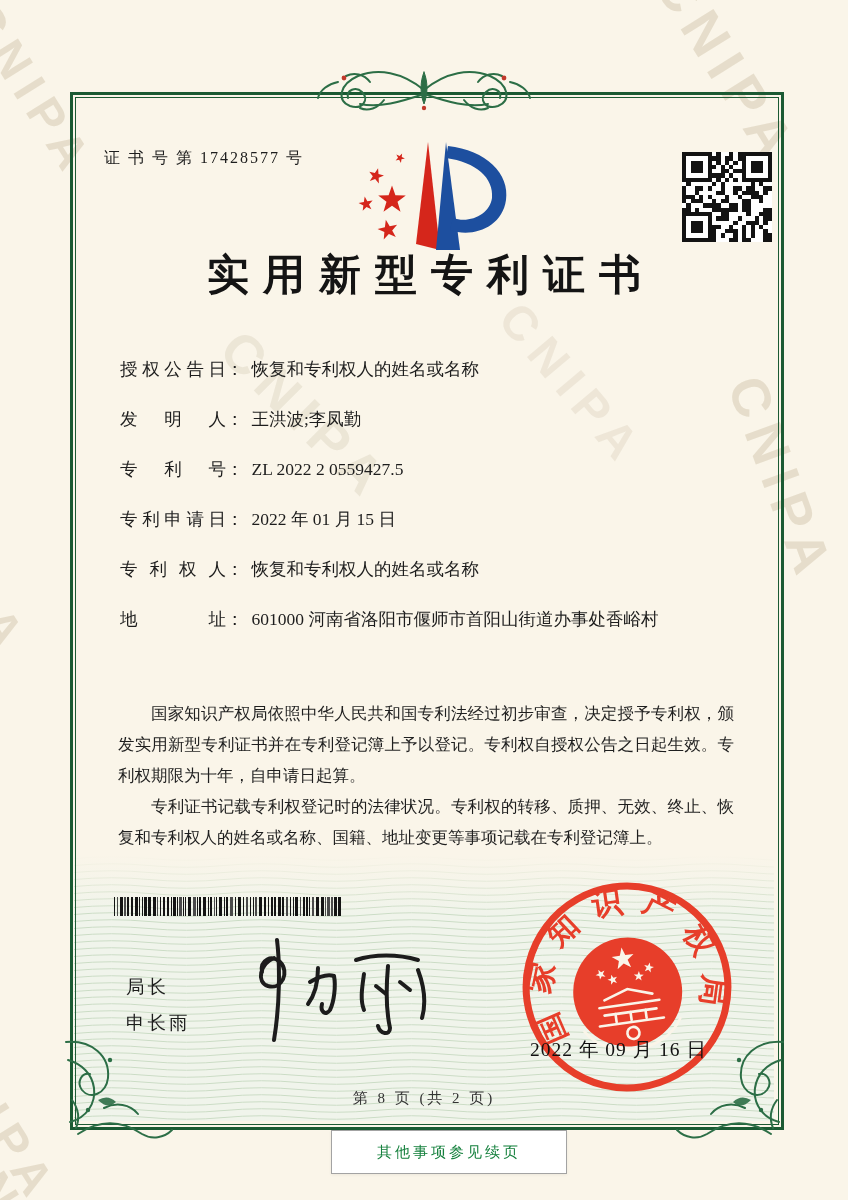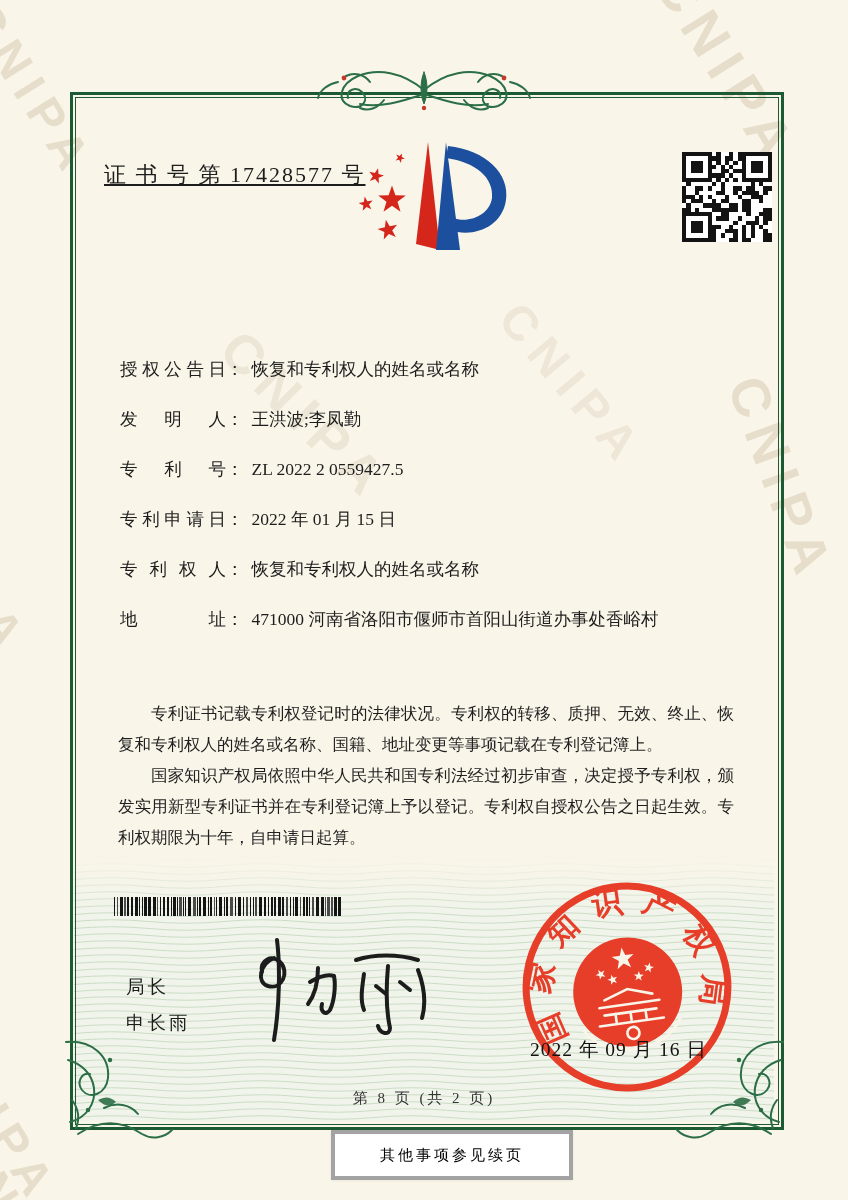--- a/index.html
+++ b/index.html
@@ -24,21 +24,21 @@
   
   .waves{position:absolute;left:74px;top:855px;width:700px;height:266px;z-index:0;overflow:hidden;}
   .wave-fade{position:absolute;left:74px;top:855px;width:700px;height:60px;z-index:0;
              background:linear-gradient(#faf5e9,rgba(250,245,233,0));}
   
   .orn-top{position:absolute;left:272px;top:60px;z-index:2;}
   .orn-corner{position:absolute;top:1030px;z-index:2;}
   .orn-bl{left:58px;}
   .orn-br{left:666px;transform:scaleX(-1);}
   
-  .cert-no{position:absolute;left:104px;top:160px;z-index:2;font-size:22px;letter-spacing:2px;text-decoration:underline;}
+  .cert-no{position:absolute;left:104px;top:148px;z-index:2;font-size:16px;letter-spacing:2px;}
   .logo{position:absolute;left:340px;top:138px;z-index:2;}
   .qr{position:absolute;left:682px;top:152px;width:90px;height:90px;z-index:2;background:#fff;
       display:grid;grid-template-columns:repeat(21,1fr);grid-template-rows:repeat(21,1fr);}
   .qr div.on{background:#131313;}
   .title{position:absolute;left:0;right:0;top:247px;z-index:2;text-align:center;
          font-size:42px;font-weight:700;letter-spacing:14px;text-indent:14px;color:#141414;}
   .fields{position:absolute;left:120px;top:356px;width:580px;z-index:2;}
   .frow{font-size:17.5px;line-height:26px;margin-bottom:24px;white-space:nowrap;}
   .flabel{display:inline-block;width:106px;text-align:justify;text-align-last:justify;vertical-align:baseline;}
   .fcolon{margin:0 8px 0 0;}
@@ -50,22 +50,22 @@
   .post{position:absolute;left:126px;top:974px;z-index:2;font-size:18.5px;letter-spacing:3px;}
   .pname{position:absolute;left:126px;top:1010px;z-index:2;font-size:18.5px;letter-spacing:3px;}
   .sig{position:absolute;left:222px;top:930px;z-index:2;}
   .seal{position:absolute;left:516px;top:876px;width:222px;height:222px;z-index:2;}
   .seal svg{transform:rotate(-8deg);}
   .seal-date{position:absolute;left:530px;top:1036px;z-index:3;font-size:19.5px;
              letter-spacing:1px;color:#111;white-space:nowrap;}
   .page-ind{position:absolute;left:0;right:0;top:1089px;z-index:2;text-align:center;
             font-size:15px;letter-spacing:3px;color:#333;}
   .note-box{position:absolute;left:331px;top:1130px;width:234px;height:42px;z-index:2;
-            background:#ffffff;border:4px solid #a3a3a3;box-shadow:0 1px 3px rgba(0,0,0,.06);
-            text-align:center;line-height:42px;font-size:15px;letter-spacing:3px;color:#000000;}
+            background:#ffffff;border:1px solid #a3a3a3;box-shadow:0 1px 3px rgba(0,0,0,.06);
+            text-align:center;line-height:42px;font-size:15px;letter-spacing:3px;color:#15803d;}
 </style>
 </head>
 <body>
 
 <div class="page">
 
   <div class="wm wm-tl">CNIPA</div>
   <div class="wm wm-tr">CNIPA</div>
   <div class="wm wm-rm">CNIPA</div>
   <div class="wm wm-lm">CNIPA</div>
@@ -596,45 +596,46 @@
       <div></div>
       <div class="on"></div>
       <div class="on"></div>
       <div></div>
       <div></div>
       <div></div>
       <div class="on"></div>
       <div class="on"></div>
     </div>
 
+  <div class="title">实用新型专利证书</div>
 
   <div class="fields">
     <div class="frow">
       <span class="flabel">授权公告日</span><span class="fcolon">：</span><span class="fvalue">恢复和专利权人的姓名或名称</span>
     </div>
     <div class="frow">
       <span class="flabel">发明人</span><span class="fcolon">：</span><span class="fvalue">王洪波;李凤勤</span>
     </div>
     <div class="frow">
       <span class="flabel">专利号</span><span class="fcolon">：</span><span class="fvalue">ZL 2022 2 0559427.5</span>
     </div>
     <div class="frow">
       <span class="flabel">专利申请日</span><span class="fcolon">：</span><span class="fvalue">2022 年 01 月 15 日</span>
     </div>
     <div class="frow">
       <span class="flabel">专利权人</span><span class="fcolon">：</span><span class="fvalue">恢复和专利权人的姓名或名称</span>
     </div>
     <div class="frow">
-      <span class="flabel">地址</span><span class="fcolon">：</span><span class="fvalue">471000  河南省洛阳市偃师市首阳山街道办事处香峪村</span>
+      <span class="flabel">地址</span><span class="fcolon">：</span><span class="fvalue">601000  河南省洛阳市偃师市首阳山街道办事处香峪村</span>
     </div>
   </div>
 
   <div class="paras">
+    <p>国家知识产权局依照中华人民共和国专利法经过初步审查，决定授予专利权，颁发实用新型专利证书并在专利登记簿上予以登记。专利权自授权公告之日起生效。专利权期限为十年，自申请日起算。</p>
     <p>专利证书记载专利权登记时的法律状况。专利权的转移、质押、无效、终止、恢复和专利权人的姓名或名称、国籍、地址变更等事项记载在专利登记簿上。</p>
-    <p>国家知识产权局依照中华人民共和国专利法经过初步审查，决定授予专利权，颁发实用新型专利证书并在专利登记簿上予以登记。专利权自授权公告之日起生效。专利权期限为十年，自申请日起算。</p>
   </div>
 
   <div class="barcode">
       <div style="position: absolute; top: 0px; height: 100%; left: 0px; width: 1px; background: rgb(20, 20, 20);"></div>
       <div style="position: absolute; top: 0px; height: 100%; left: 3px; width: 1px; background: rgb(74, 74, 74);"></div>
       <div style="position: absolute; top: 0px; height: 100%; left: 6px; width: 3px; background: rgb(20, 20, 20);"></div>
       <div style="position: absolute; top: 0px; height: 100%; left: 10px; width: 2px; background: rgb(74, 74, 74);"></div>
       <div style="position: absolute; top: 0px; height: 100%; left: 13px; width: 2px; background: rgb(20, 20, 20);"></div>
       <div style="position: absolute; top: 0px; height: 100%; left: 17px; width: 2px; background: rgb(20, 20, 20);"></div>
       <div style="position: absolute; top: 0px; height: 100%; left: 21px; width: 3px; background: rgb(20, 20, 20);"></div>

